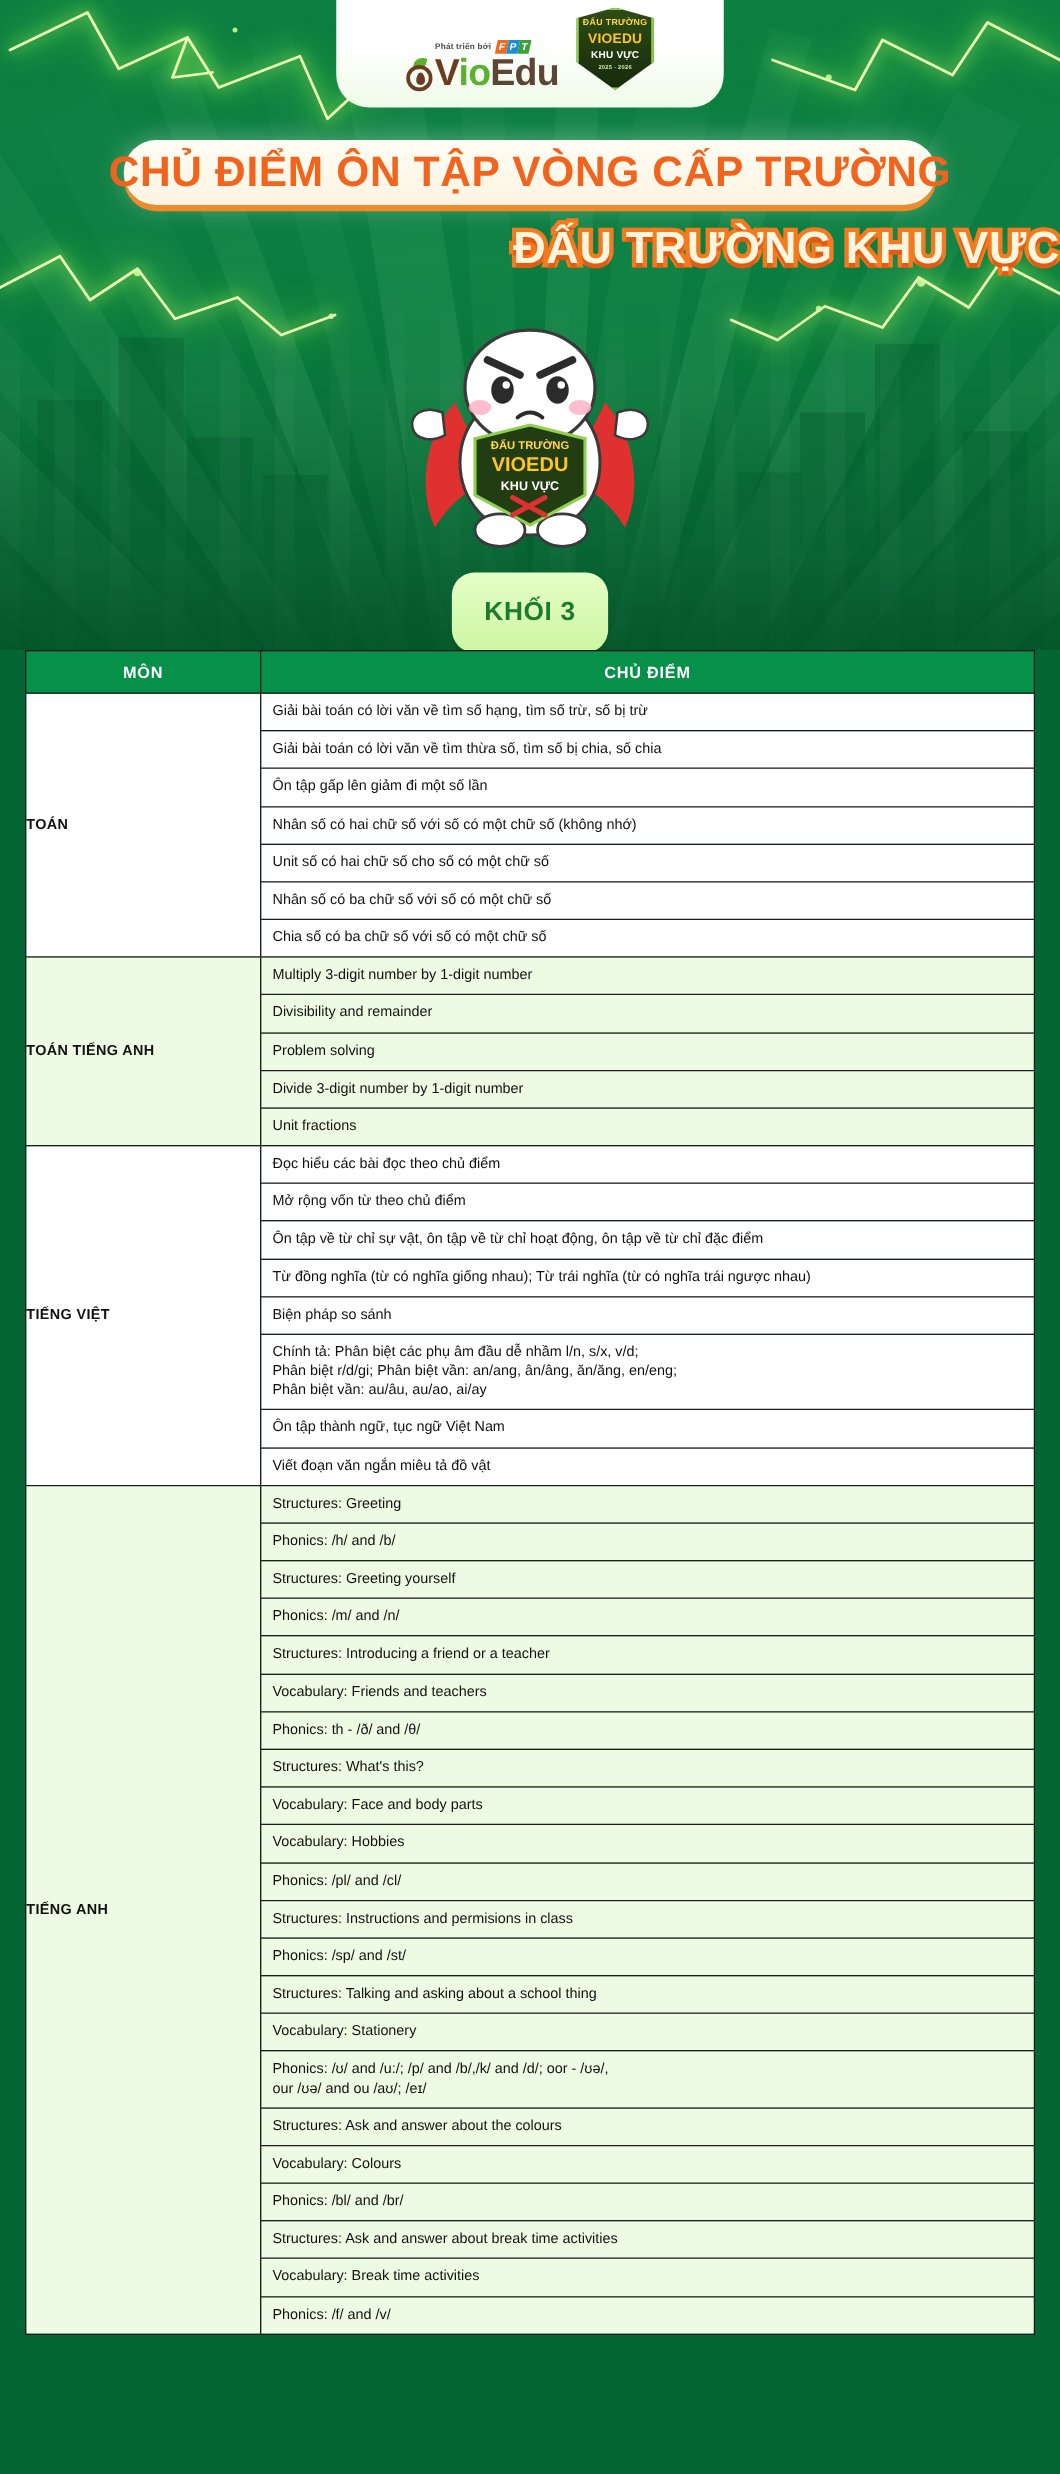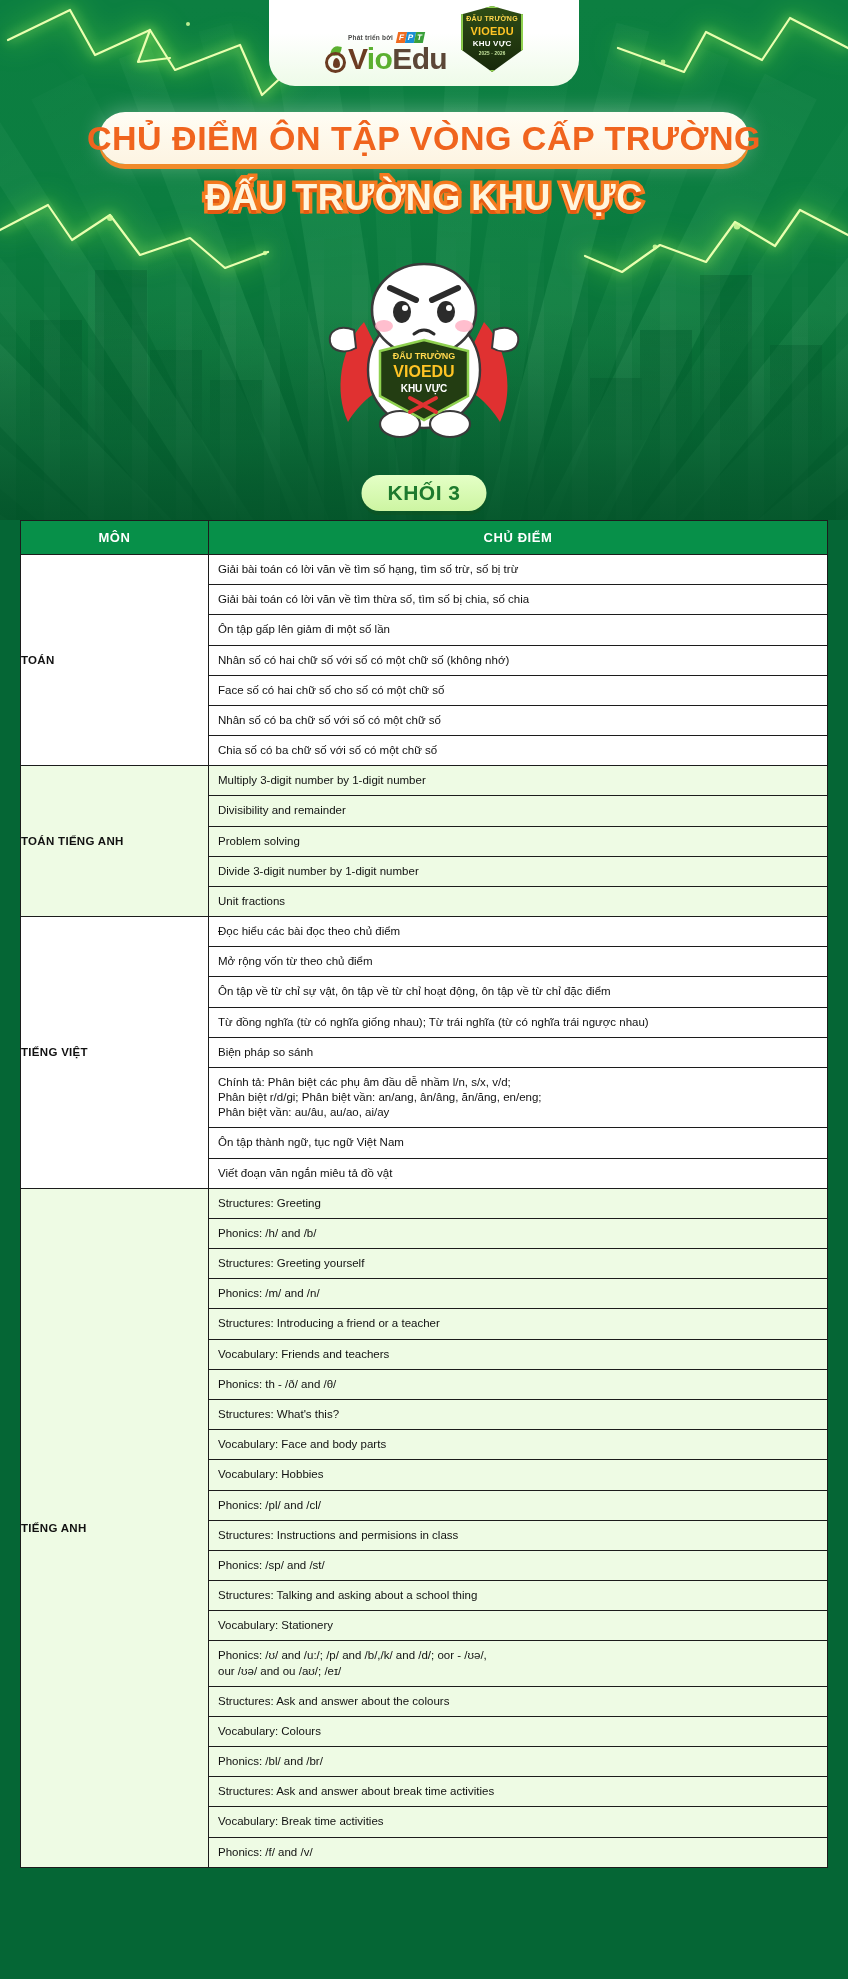--- a/index.html
+++ b/index.html
@@ -118,42 +118,42 @@
     box-shadow: 0 5px 0 #f08a2a, 0 0 22px rgba(255,255,255,.35);
     display: flex; align-items: center; justify-content: center;
     z-index: 5;
   }
   .title-pill span {
     font-size: 34px; font-weight: 800; color:#f0641e; letter-spacing: .5px;
     white-space: nowrap;
   }
 
   .big-title {
-    position: absolute; left:0; right:0; top: 178px; text-align:center; z-index:5;
+    position: absolute; left:0; right:0; top: 178px; text-align:right; z-index:5;
   }
   .big-title .l1 {
     font-size: 36px; font-weight: 800; color:#fff6dd; letter-spacing: .5px;
     -webkit-text-stroke: 7px #f47a1f; paint-order: stroke fill;
     text-shadow: 0 4px 0 #e35a12;
     line-height: 1.12;
   }
   .big-title .l2 {
     font-size: 30px; font-weight: 800; color:#fff6dd; letter-spacing: .5px;
     -webkit-text-stroke: 6px #f47a1f; paint-order: stroke fill;
     text-shadow: 0 4px 0 #e35a12;
     line-height: 1.2;
   }
 
   
   .mascot { position:absolute; left:50%; top:252px; transform:translateX(-50%); z-index:4; }
 
   .khoi-badge {
-    position:absolute; left:50%; top:475px; transform:translateX(-50%);
+    position:absolute; left:50%; top:458px; transform:translateX(-50%);
     background: linear-gradient(180deg,#e4ffc6,#cdf5a2);
-    border-radius: 18px; padding: 6px 26px;
+    border-radius: 18px; padding: 20px 26px;
     box-shadow: 0 4px 0 rgba(20,80,25,.35);
     z-index: 7;
   }
   .khoi-badge span { font-size: 21px; font-weight: 800; color:#1d7a2e; letter-spacing:.5px;}
 
   
   .table-wrap { padding: 0 20px 36px; }
   table { width: 100%; border-collapse: collapse; table-layout: fixed; }
   th, td { border: 1px solid #1c1c1c; vertical-align: middle; }
   thead th {
@@ -345,21 +345,21 @@
               <span class="ml">Ôn tập gấp lên giảm đi một số lần</span>
             </td>
           </tr>
           <tr class="white">
             <td class="topic">
               <span class="ml">Nhân số có hai chữ số với số có một chữ số (không nhớ)</span>
             </td>
           </tr>
           <tr class="white">
             <td class="topic">
-              <span class="ml">Face số có hai chữ số cho số có một chữ số</span>
+              <span class="ml">Unit số có hai chữ số cho số có một chữ số</span>
             </td>
           </tr>
           <tr class="white">
             <td class="topic">
               <span class="ml">Nhân số có ba chữ số với số có một chữ số</span>
             </td>
           </tr>
           <tr class="white">
             <td class="topic">
               <span class="ml">Chia số có ba chữ số với số có một chữ số</span>

